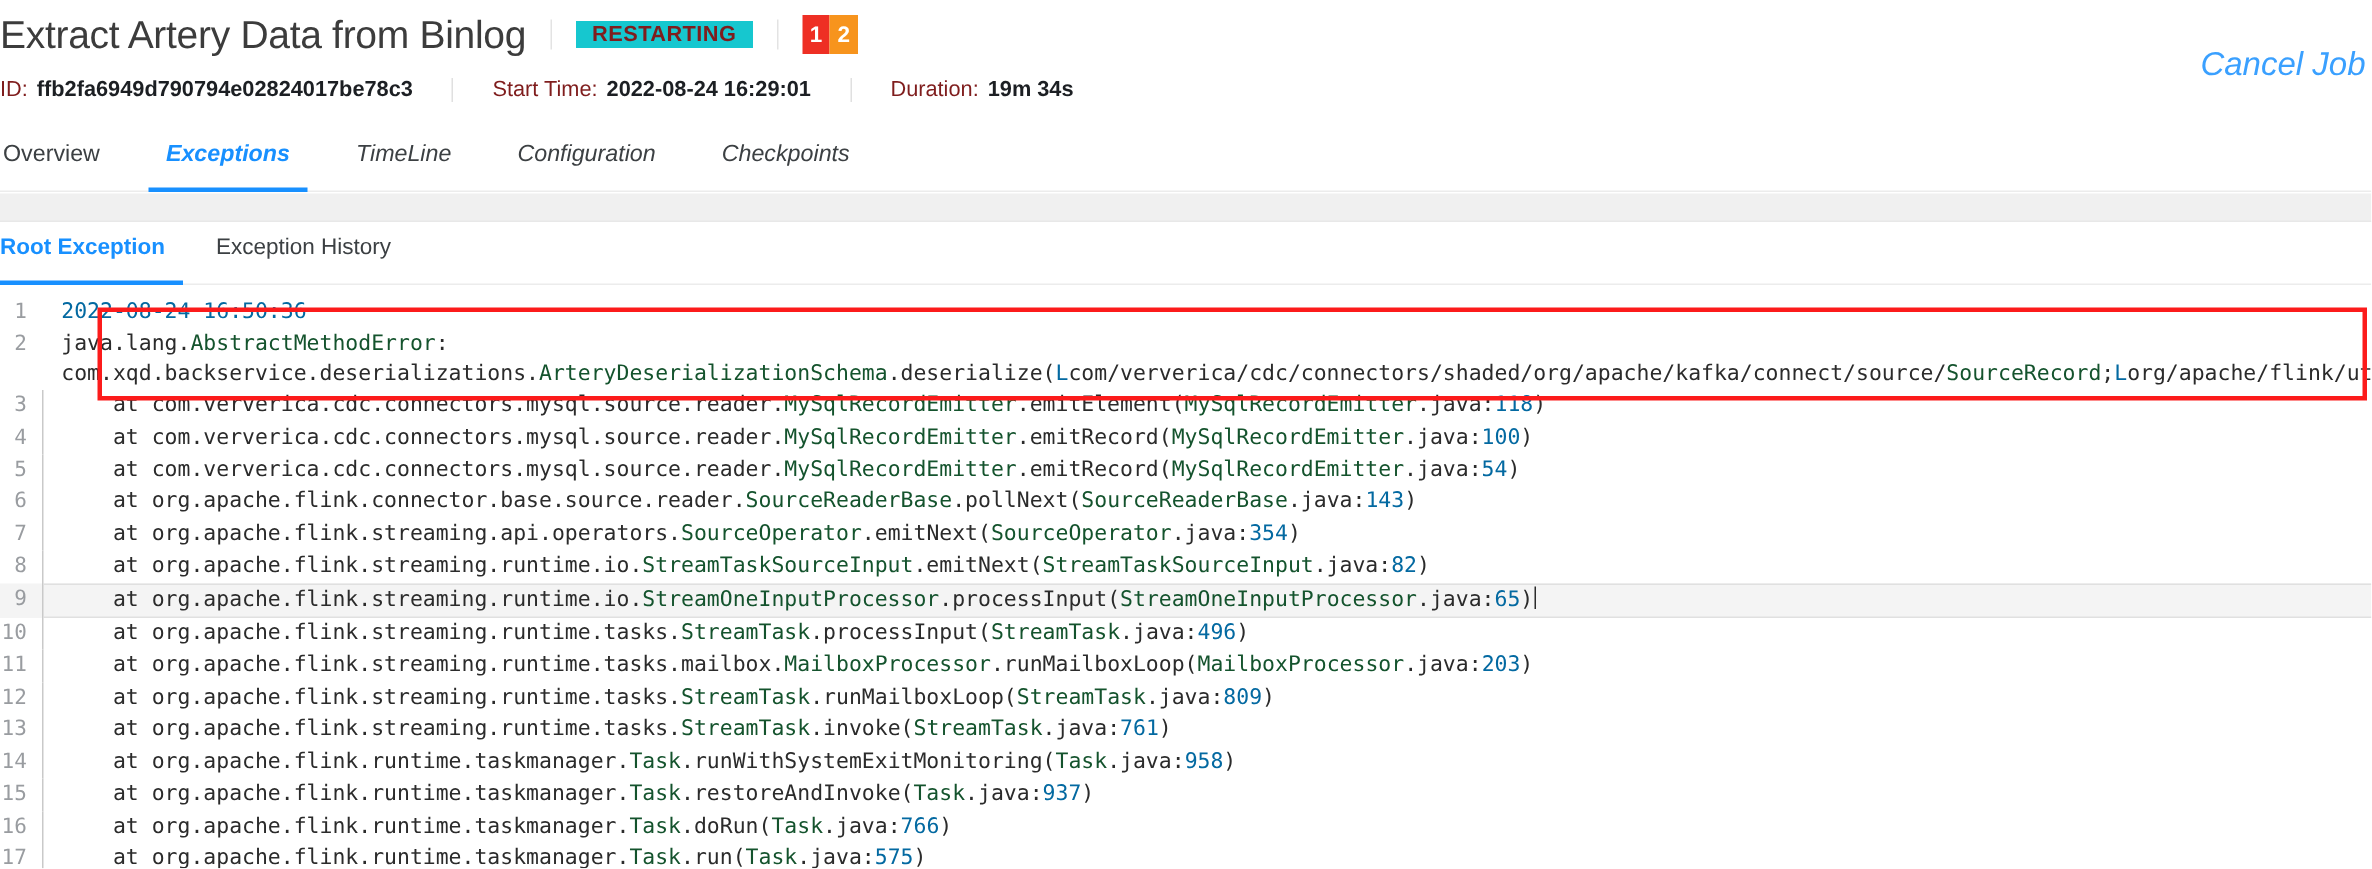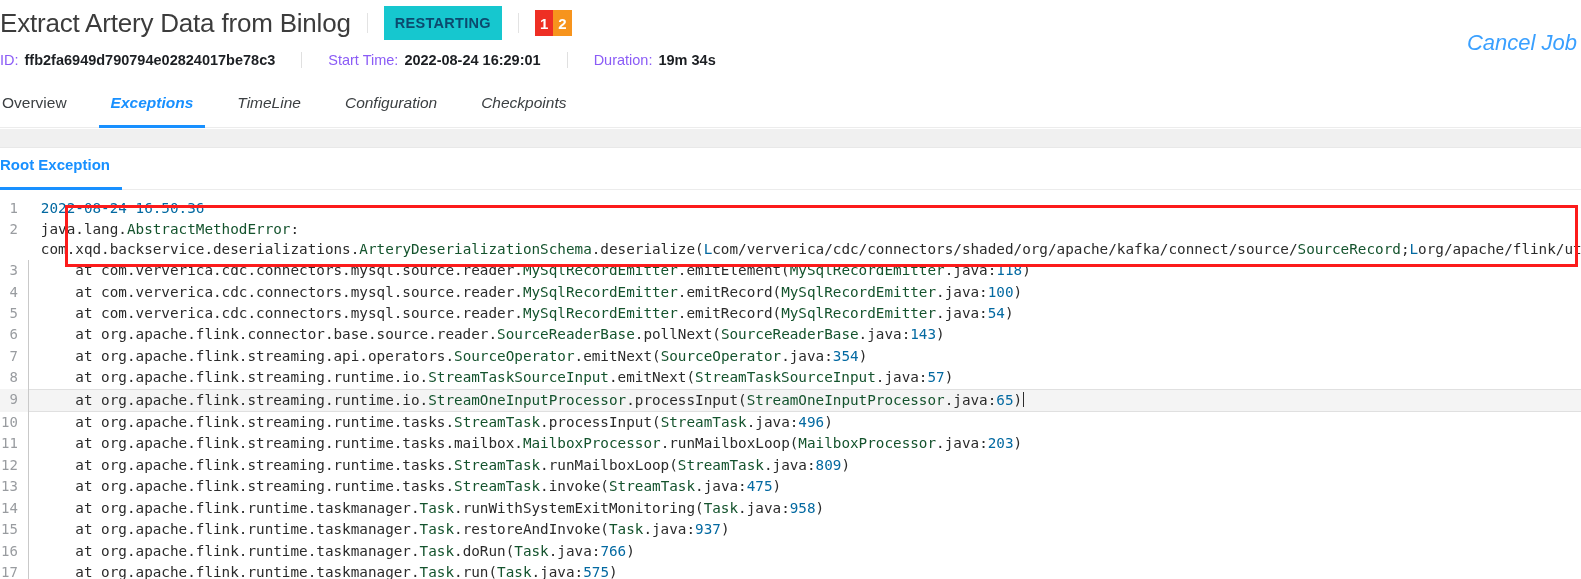--- a/index.html
+++ b/index.html
@@ -47,24 +47,24 @@
     display: inline-block;
     width: 1px;
     height: 20px;
     background: #e3e3e3;
     margin: 0 16px;
   }
   .status-badge {
     display: inline-flex;
     align-items: center;
     justify-content: center;
-    height: 34px;
+    height: 18px;
     padding: 0 11px;
     background: #16c7cf;
-    color: #0c4a6e;
+    color: #7f1d1d;
     font-size: 14.5px;
     font-weight: bold;
     letter-spacing: 0.3px;
     white-space: nowrap;
   }
   .count-group {
     display: inline-flex;
     height: 26px;
   }
   .count-chip {
@@ -84,21 +84,21 @@
   .meta-row {
     position: absolute;
     left: 12px; top: 48px;
     height: 24px;
     display: flex;
     align-items: center;
     font-size: 14.5px;
     color: #555a60;
     white-space: nowrap;
   }
-  .meta-label { color: #8b5cf6; font-weight: 400; }
+  .meta-label { color: #7f1d1d; font-weight: 400; }
   .meta-value { color: #1c1f23; font-weight: bold; margin-left: 6px; }
   .meta-sep {
     display: inline-block;
     width: 1px;
     height: 16px;
     background: #e0e0e0;
     margin: 0 26px;
   }
 
   .cancel-job {
@@ -312,20 +312,21 @@
     <div class="tab active">Exceptions</div>
     <div class="tab">TimeLine</div>
     <div class="tab">Configuration</div>
     <div class="tab">Checkpoints</div>
   </div>
 
   <div class="grey-band"></div>
 
   <div class="subtabbar">
     <div class="subtab active">Root Exception</div>
+    <div class="subtab">Exception History</div>
   </div>
 
   <div class="code-wrap">
     <table class="code-table">
       <tbody>
         <tr>
           <td class="gutter noborder">1</td>
           <td class="code-cell"><span class="t-num">2022-08-24 16:50:36</span></td>
         </tr>
 
@@ -354,21 +355,21 @@
           <td class="code-cell"><span class="t-plain">    at org.apache.flink.connector.base.source.reader.</span><span class="t-cls">SourceReaderBase</span><span class="t-plain">.pollNext(</span><span class="t-cls">SourceReaderBase</span><span class="t-plain">.java:</span><span class="t-num">143</span><span class="t-plain">)</span></td>
         </tr>
 
         <tr>
           <td class="gutter">7</td>
           <td class="code-cell"><span class="t-plain">    at org.apache.flink.streaming.api.operators.</span><span class="t-cls">SourceOperator</span><span class="t-plain">.emitNext(</span><span class="t-cls">SourceOperator</span><span class="t-plain">.java:</span><span class="t-num">354</span><span class="t-plain">)</span></td>
         </tr>
 
         <tr>
           <td class="gutter">8</td>
-          <td class="code-cell"><span class="t-plain">    at org.apache.flink.streaming.runtime.io.</span><span class="t-cls">StreamTaskSourceInput</span><span class="t-plain">.emitNext(</span><span class="t-cls">StreamTaskSourceInput</span><span class="t-plain">.java:</span><span class="t-num">57</span><span class="t-plain">)</span></td>
+          <td class="code-cell"><span class="t-plain">    at org.apache.flink.streaming.runtime.io.</span><span class="t-cls">StreamTaskSourceInput</span><span class="t-plain">.emitNext(</span><span class="t-cls">StreamTaskSourceInput</span><span class="t-plain">.java:</span><span class="t-num">82</span><span class="t-plain">)</span></td>
         </tr>
 
         <tr class="cur">
           <td class="gutter">9</td>
           <td class="code-cell"><span class="t-plain">    at org.apache.flink.streaming.runtime.io.</span><span class="t-cls">StreamOneInputProcessor</span><span class="t-plain">.processInput(</span><span class="t-cls">StreamOneInputProcessor</span><span class="t-plain">.java:</span><span class="t-num">65</span><span class="t-plain">)</span><span class="caret"></span></td>
         </tr>
 
         <tr>
           <td class="gutter">10</td>
           <td class="code-cell"><span class="t-plain">    at org.apache.flink.streaming.runtime.tasks.</span><span class="t-cls">StreamTask</span><span class="t-plain">.processInput(</span><span class="t-cls">StreamTask</span><span class="t-plain">.java:</span><span class="t-num">496</span><span class="t-plain">)</span></td>
@@ -379,21 +380,21 @@
           <td class="code-cell"><span class="t-plain">    at org.apache.flink.streaming.runtime.tasks.mailbox.</span><span class="t-cls">MailboxProcessor</span><span class="t-plain">.runMailboxLoop(</span><span class="t-cls">MailboxProcessor</span><span class="t-plain">.java:</span><span class="t-num">203</span><span class="t-plain">)</span></td>
         </tr>
 
         <tr>
           <td class="gutter">12</td>
           <td class="code-cell"><span class="t-plain">    at org.apache.flink.streaming.runtime.tasks.</span><span class="t-cls">StreamTask</span><span class="t-plain">.runMailboxLoop(</span><span class="t-cls">StreamTask</span><span class="t-plain">.java:</span><span class="t-num">809</span><span class="t-plain">)</span></td>
         </tr>
 
         <tr>
           <td class="gutter">13</td>
-          <td class="code-cell"><span class="t-plain">    at org.apache.flink.streaming.runtime.tasks.</span><span class="t-cls">StreamTask</span><span class="t-plain">.invoke(</span><span class="t-cls">StreamTask</span><span class="t-plain">.java:</span><span class="t-num">475</span><span class="t-plain">)</span></td>
+          <td class="code-cell"><span class="t-plain">    at org.apache.flink.streaming.runtime.tasks.</span><span class="t-cls">StreamTask</span><span class="t-plain">.invoke(</span><span class="t-cls">StreamTask</span><span class="t-plain">.java:</span><span class="t-num">761</span><span class="t-plain">)</span></td>
         </tr>
 
         <tr>
           <td class="gutter">14</td>
           <td class="code-cell"><span class="t-plain">    at org.apache.flink.runtime.taskmanager.</span><span class="t-cls">Task</span><span class="t-plain">.runWithSystemExitMonitoring(</span><span class="t-cls">Task</span><span class="t-plain">.java:</span><span class="t-num">958</span><span class="t-plain">)</span></td>
         </tr>
 
         <tr>
           <td class="gutter">15</td>
           <td class="code-cell"><span class="t-plain">    at org.apache.flink.runtime.taskmanager.</span><span class="t-cls">Task</span><span class="t-plain">.restoreAndInvoke(</span><span class="t-cls">Task</span><span class="t-plain">.java:</span><span class="t-num">937</span><span class="t-plain">)</span></td>

